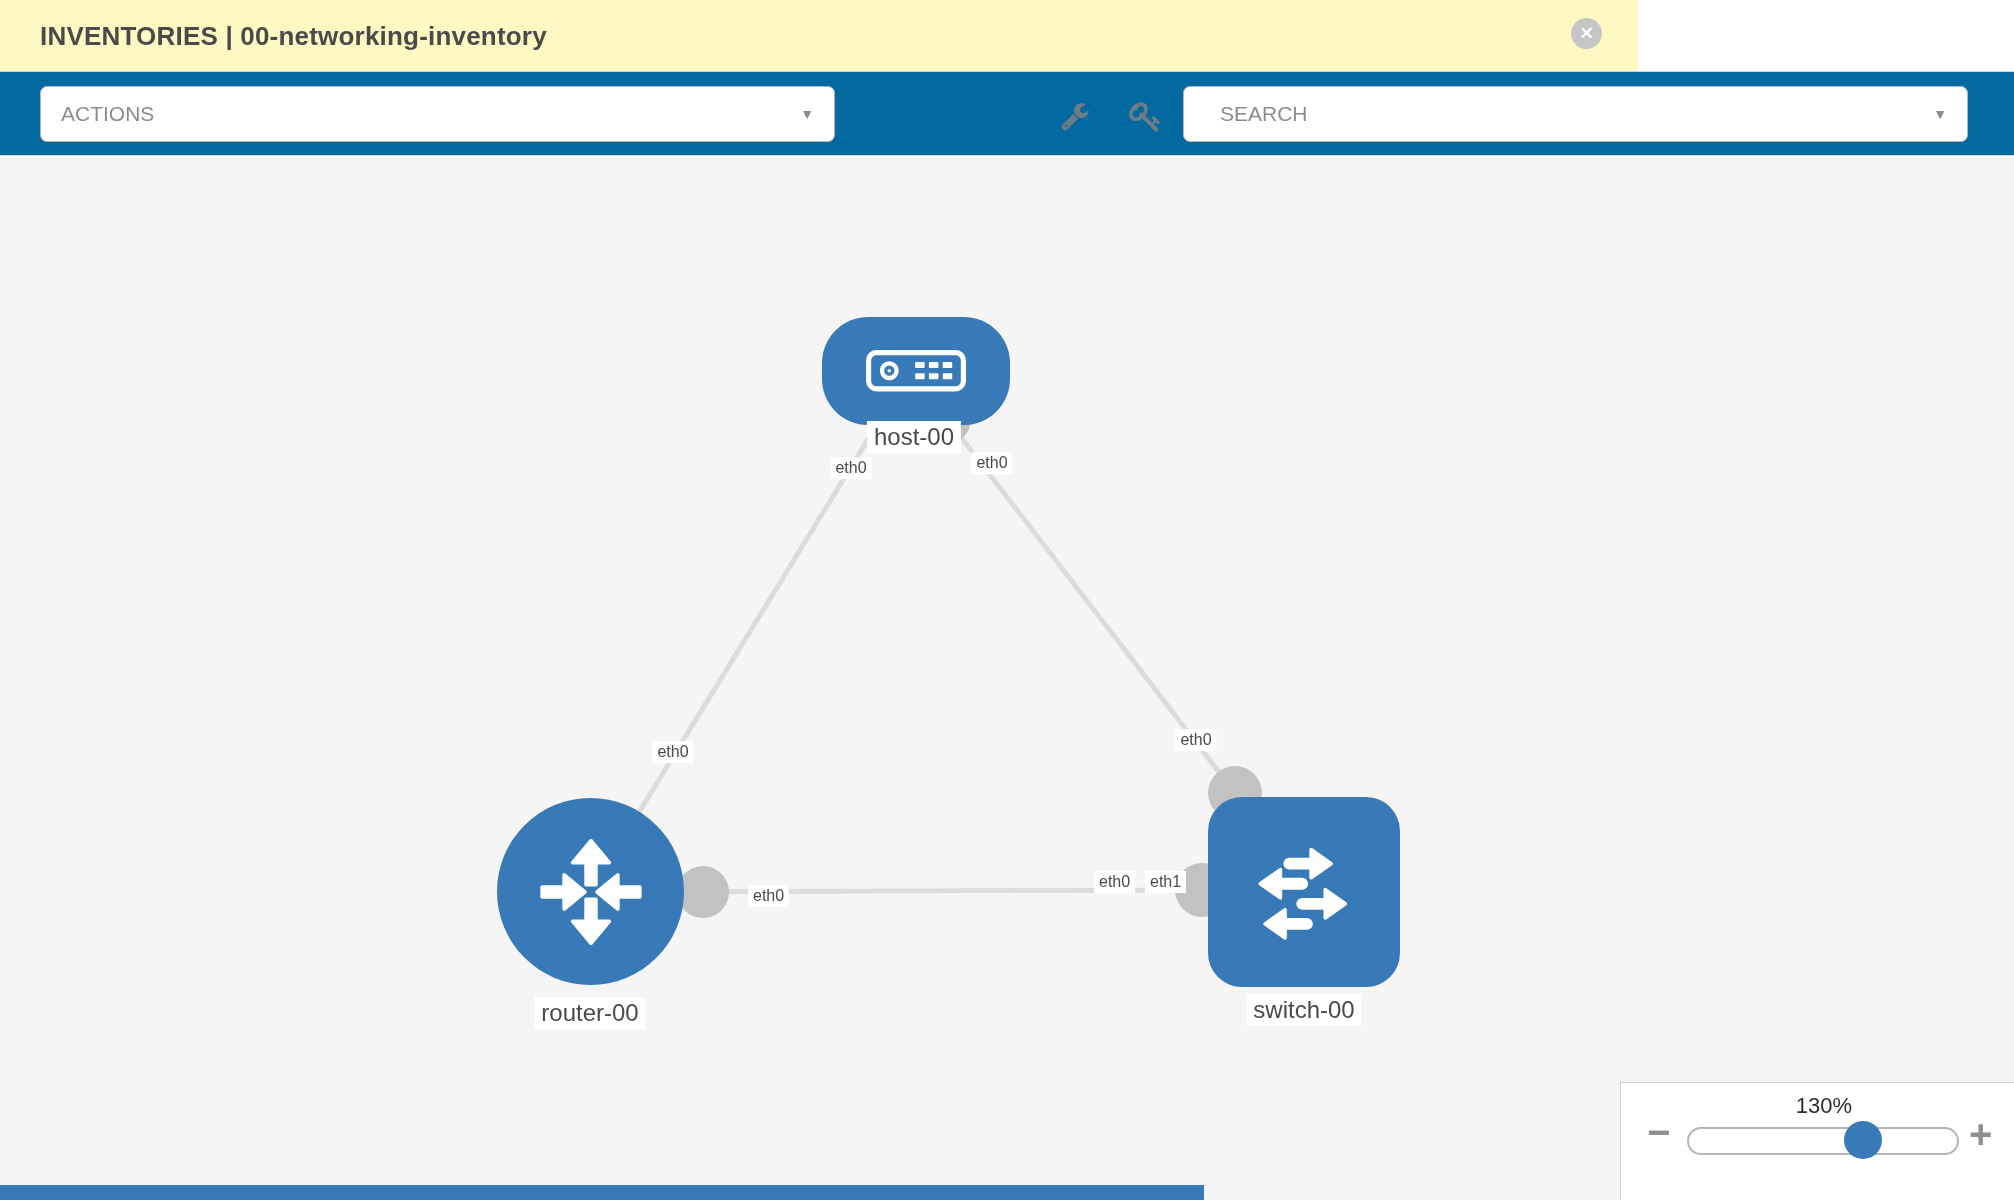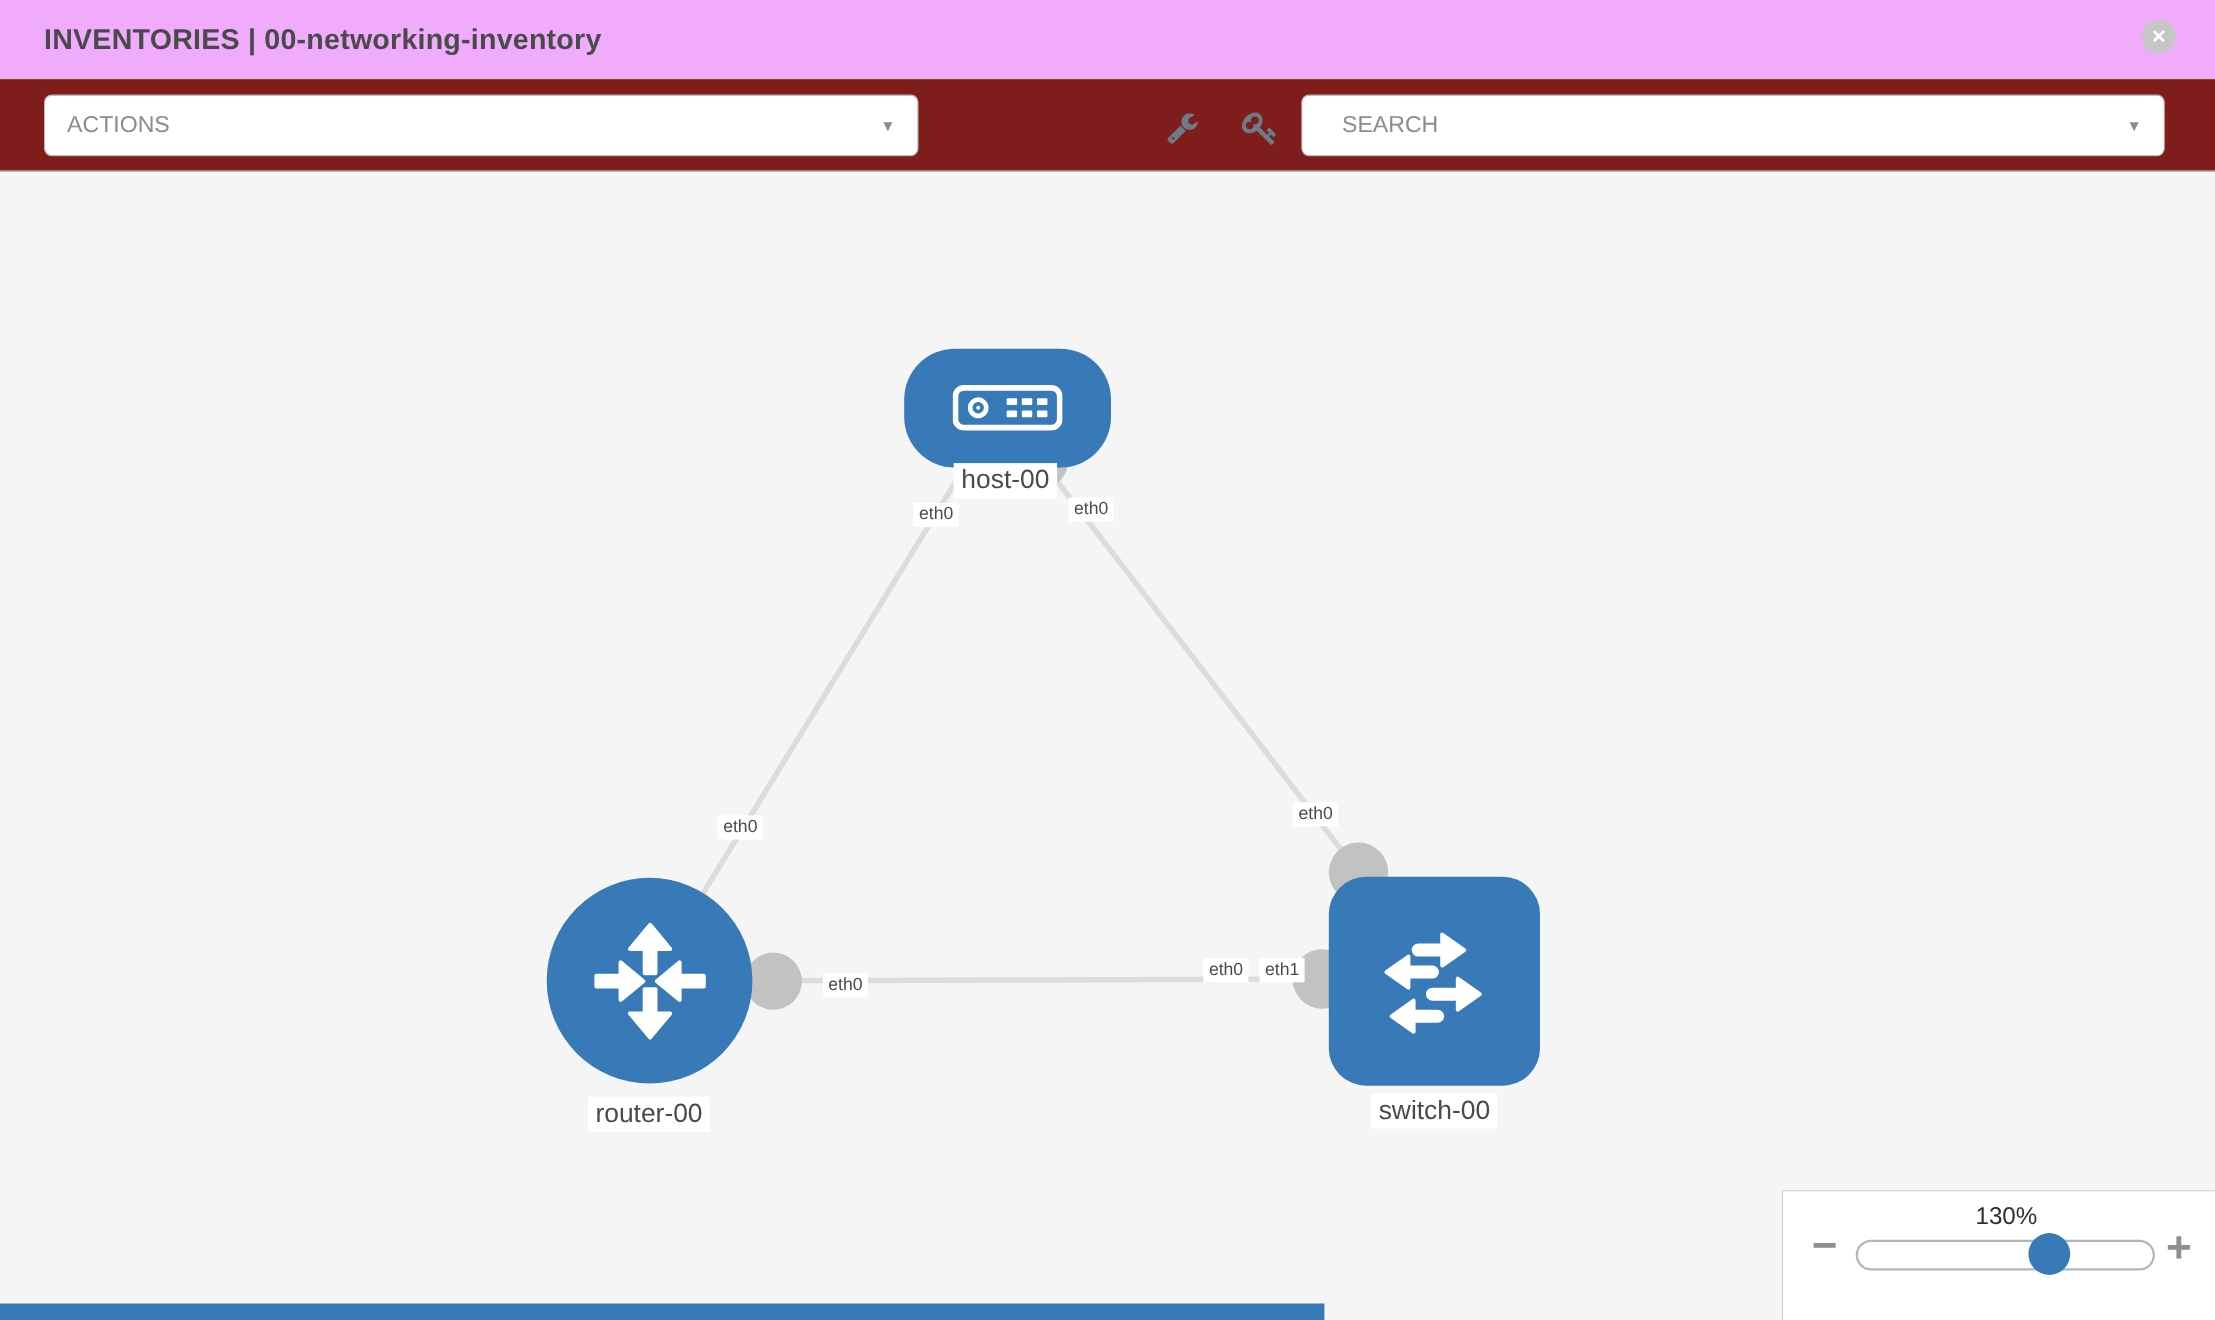--- a/index.html
+++ b/index.html
@@ -2,33 +2,33 @@
 <html><head>
 <meta charset="utf-8">
 <style>
   html,body{margin:0;padding:0;}
   body{
     width:2014px;height:1200px;overflow:hidden;position:relative;
     background:#ffffff;font-family:"Liberation Sans",sans-serif;
     -webkit-font-smoothing:antialiased;
   }
   
-  .header{position:absolute;left:0;top:0;width:2014px;height:71px;background:#f0abfc;}
+  .header{position:absolute;left:0;top:0;width:1638px;height:71px;background:#fef9c3;}
   .page-title{
     position:absolute;left:40px;top:50%;transform:translateY(-50%);
     font-size:26px;font-weight:bold;color:#4a4a4a;letter-spacing:.2px;white-space:nowrap;
   }
   .close-btn{
     position:absolute;right:36px;top:18px;width:31px;height:31px;border-radius:50%;
     background:#c6c6c6;color:#fff;display:flex;align-items:center;justify-content:center;
     font-size:17px;font-weight:bold;cursor:pointer;user-select:none;
   }
   
   .toolbar{
-    position:absolute;left:0;top:71px;width:2014px;height:85px;background:#7f1d1d;
+    position:absolute;left:0;top:71px;width:2014px;height:85px;background:#0369a1;
     border-top:1px solid #d2d2d2;border-bottom:1px solid #d2d2d2;box-sizing:border-box;
   }
   .dropdown{
     position:absolute;top:14px;height:56px;background:#fff;border:1px solid #b5b5b5;
     border-radius:7px;box-sizing:border-box;display:flex;align-items:center;
     padding:0 20px;color:#8c8c8c;font-size:21px;cursor:pointer;
   }
   .dd-actions{left:40px;width:795px;}
   .dd-search{left:1183px;width:785px;padding-left:36px;}
   .dd-caret{position:absolute;right:20px;top:50%;transform:translateY(-50%);font-size:14px;color:#8c8c8c;}

